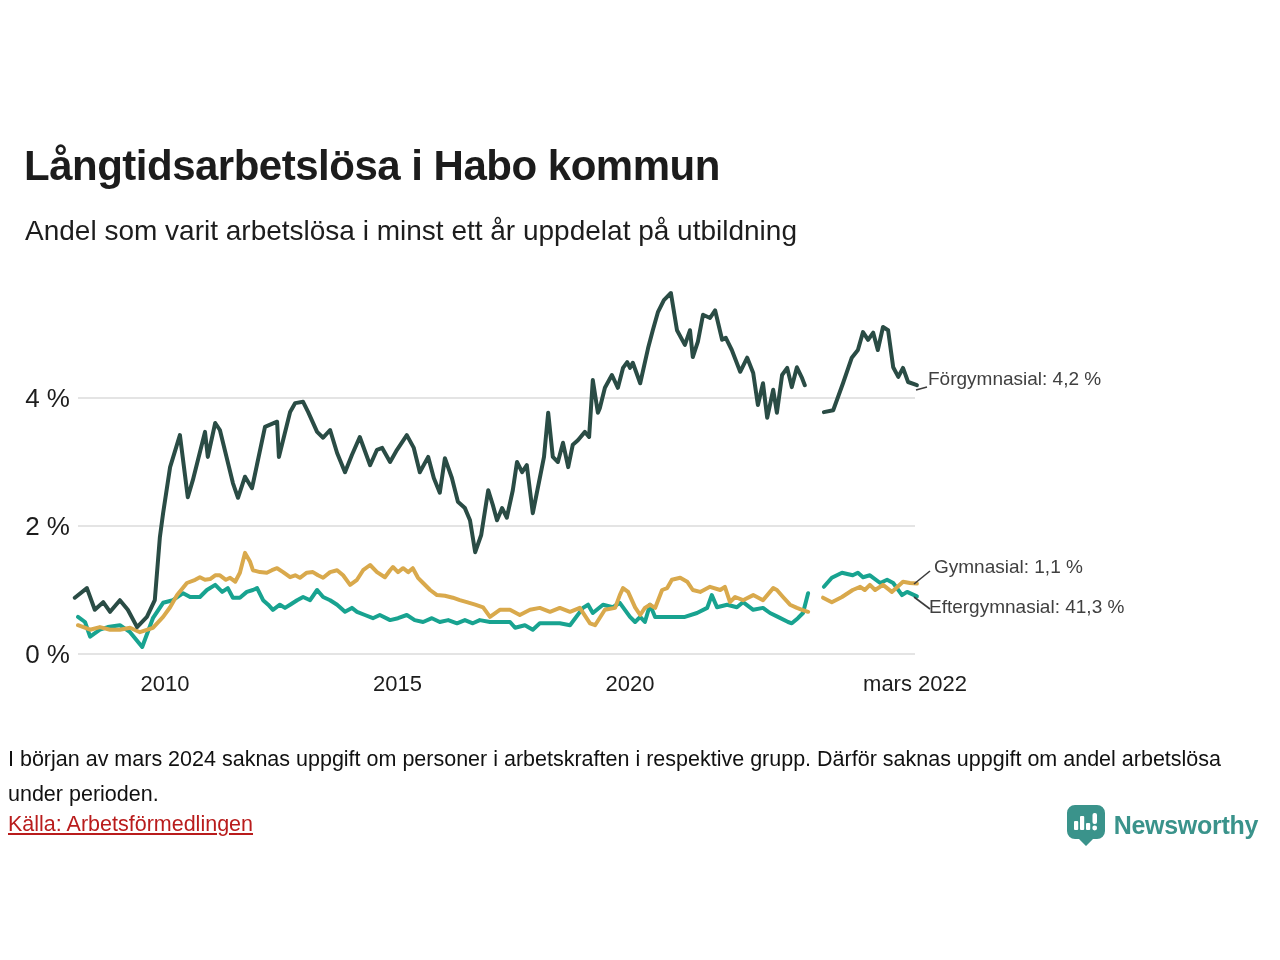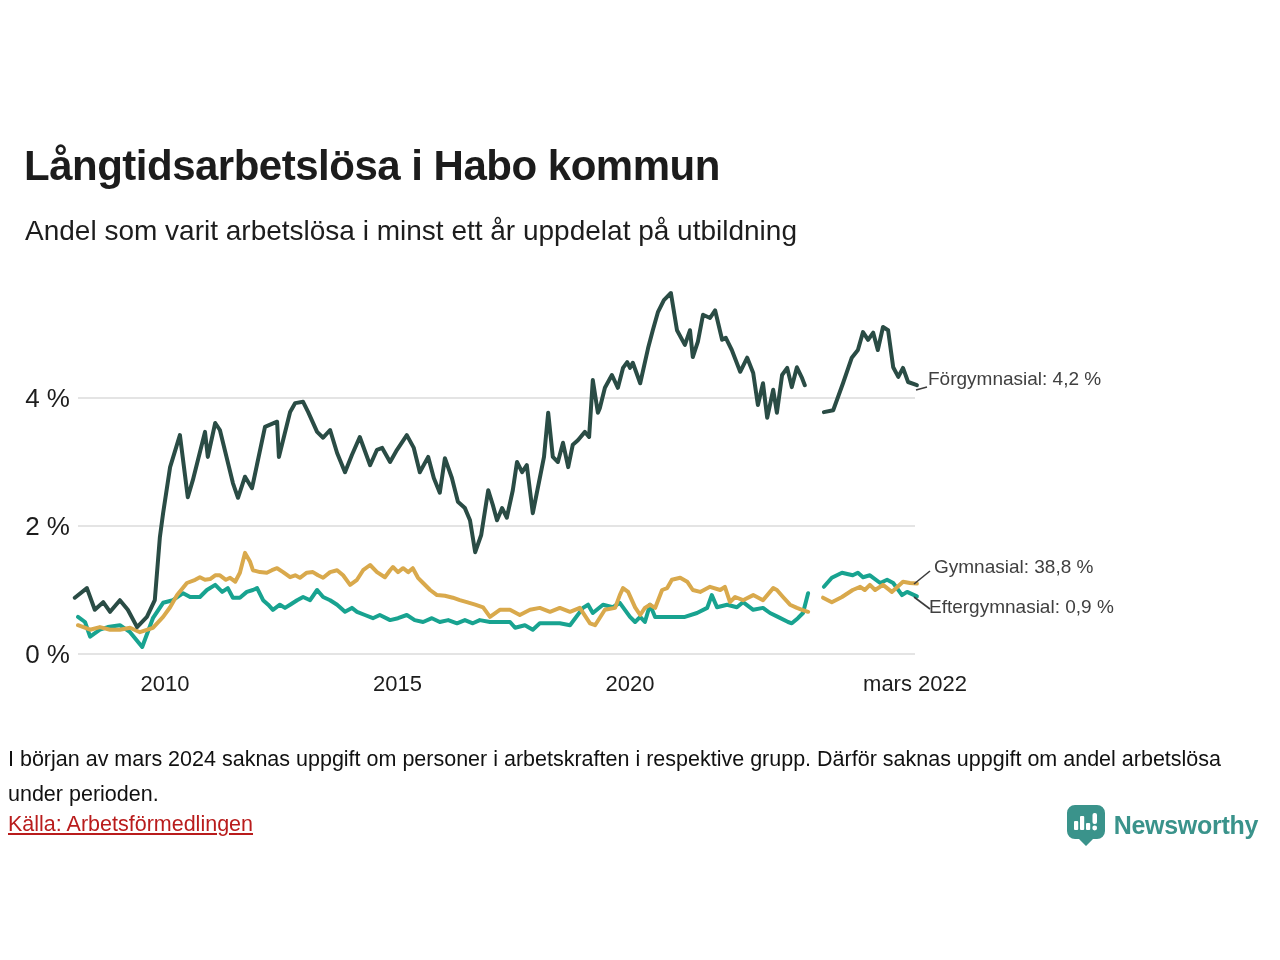--- a/index.html
+++ b/index.html
@@ -47,22 +47,22 @@
 <div class="abs ytick" style="top: 640px;">0 %</div>
 <div class="abs ytick" style="top: 512px;">2 %</div>
 <div class="abs ytick" style="top: 384px;">4 %</div>
 
 <div class="abs xtick" style="left: 165px;">2010</div>
 <div class="abs xtick" style="left: 397.5px;">2015</div>
 <div class="abs xtick" style="left: 630px;">2020</div>
 <div class="abs xtick" style="left: 915.045px;">mars 2022</div>
 
 <div id="label-forgymnasial" class="abs series-label">Förgymnasial: 4,2 %</div>
-<div id="label-gymnasial" class="abs series-label">Gymnasial: 38,8 %</div>
-<div id="label-eftergymnasial" class="abs series-label">Eftergymnasial: 0,9 %</div>
+<div id="label-gymnasial" class="abs series-label">Gymnasial: 1,1 %</div>
+<div id="label-eftergymnasial" class="abs series-label">Eftergymnasial: 41,3 %</div>
 
 <div id="footnote" class="abs">I början av mars 2024 saknas uppgift om personer i arbetskraften i respektive grupp. Därför saknas uppgift om andel arbetslösa under perioden.</div>
 <div id="source" class="abs">Källa: Arbetsförmedlingen</div>
 
 <div id="logo" class="abs">
   <svg width="40" height="42" viewBox="0 0 40 42">
     <path d="M9 1 h22 a8 8 0 0 1 8 8 v18 a8 8 0 0 1 -8 8 h-4 l-7 7 -7 -7 h-4 a8 8 0 0 1 -8 -8 v-18 a8 8 0 0 1 8 -8 z" fill="#3a938b"></path>
     <rect x="8" y="17" width="4.2" height="9" rx="1" fill="#ffffff"></rect>
     <rect x="14" y="12" width="4.2" height="14" rx="1" fill="#ffffff"></rect>
     <rect x="20" y="19" width="4.2" height="7" rx="1" fill="#ffffff"></rect>

